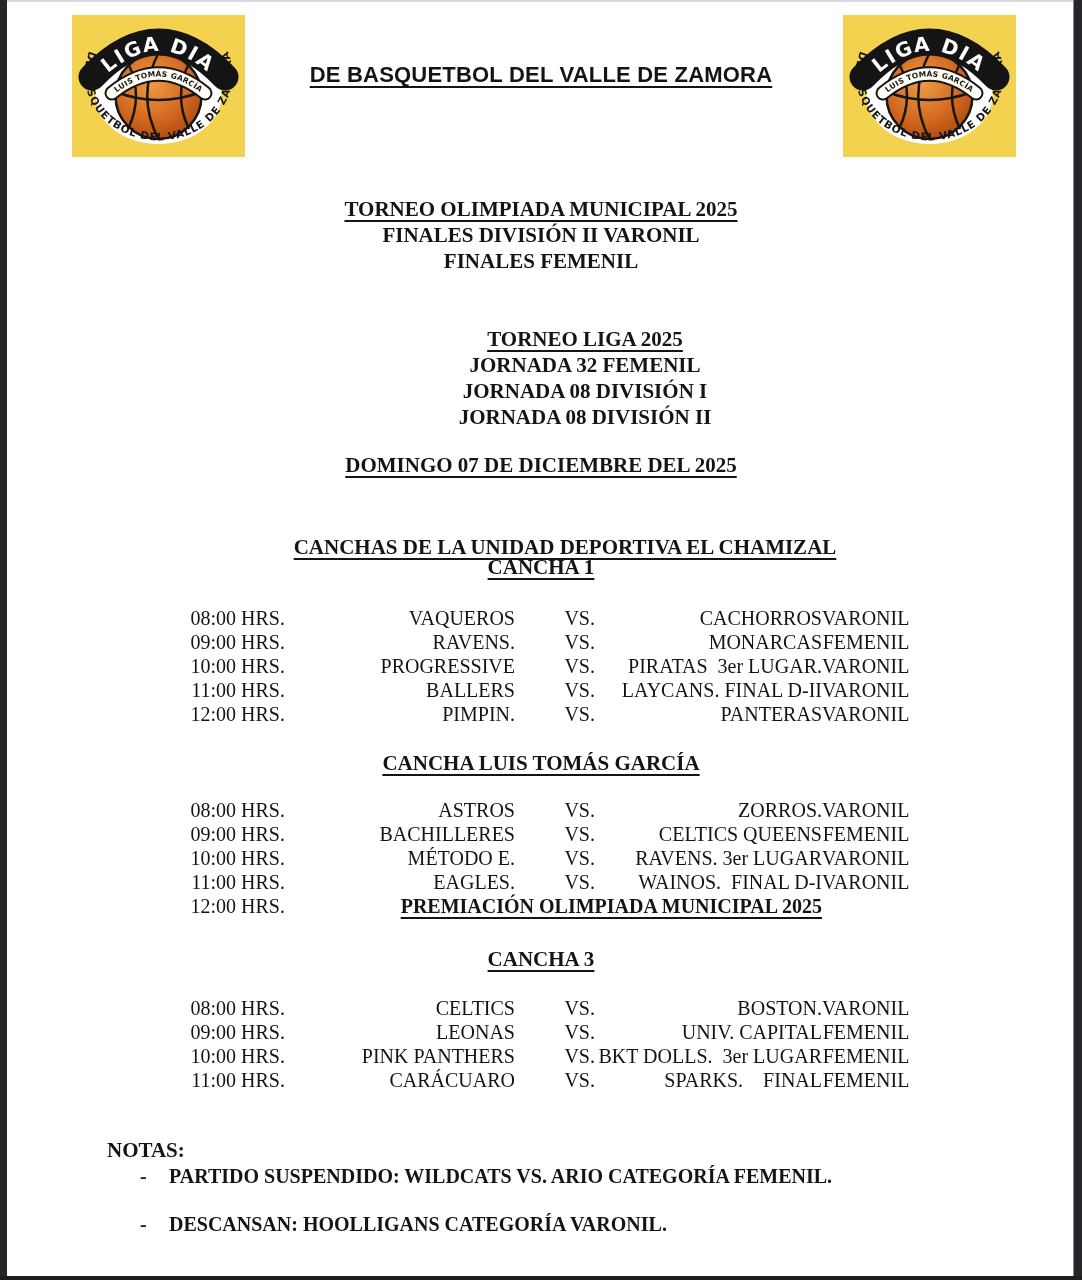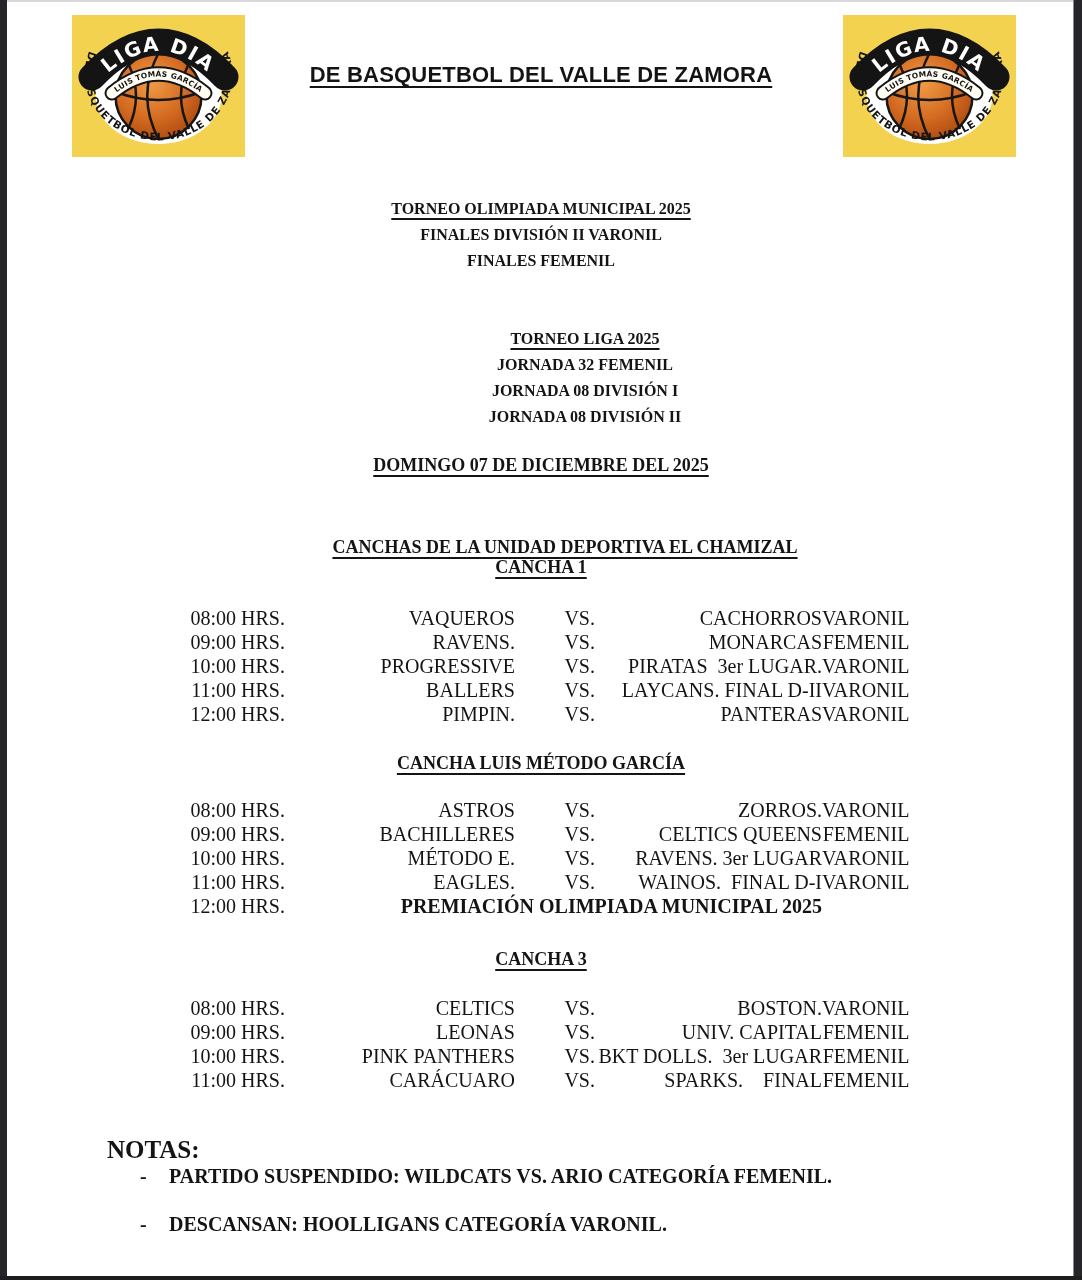--- a/index.html
+++ b/index.html
@@ -16,42 +16,42 @@
   .logo.right{left:843px;}
   .logo-banner-text{font:bold 20px "DejaVu Sans",sans-serif;fill:#ffffff;letter-spacing:3px;}
   .logo-sub-text{font:bold 7.5px "DejaVu Sans",sans-serif;fill:#141414;letter-spacing:0.5px;}
   .logo-ring-text{font:bold 10.5px "DejaVu Sans",sans-serif;fill:#141414;letter-spacing:0.4px;}
 
   .u{text-decoration:underline;text-decoration-thickness:2px;text-underline-offset:4px;}
 
   .doc-title{position:absolute;top:62px;left:0;width:100%;text-align:center;
              font:bold 22px/26px "Liberation Sans","DejaVu Sans",sans-serif;letter-spacing:0.2px;}
   .sec{position:absolute;left:0;width:100%;text-align:center;font-weight:bold;
-       font-size:16px;line-height:26px;}
+       font-size:21px;line-height:26px;}
   .sec div{white-space:pre;}
   #sec-olimpiada{top:196px;}
   #sec-liga{top:326px;margin-left:44px;}
-  .single{position:absolute;left:0;width:100%;text-align:center;font-weight:bold;font-size:18px;line-height:24px;}
+  .single{position:absolute;left:0;width:100%;text-align:center;font-weight:bold;font-size:21px;line-height:24px;}
   #date-line{top:453px;}
   #venue-line{top:535px;padding-left:24px;}
   #court1-title{top:555px;}
   #court2-title{top:751px;}
   #court3-title{top:947px;}
 
   .sched{position:absolute;left:107px;text-align:right;}
   #sched1{top:606px;}
   #sched2{top:798px;}
   #sched3{top:996px;}
   .g-row{display:grid;grid-template-columns:178px 230px 80px 227px auto;height:24px;
          font-size:20px;line-height:24px;white-space:pre;}
   .g-row span{display:block;}
-  .special-text{grid-column:2 / span 3;font-weight:bold;
+  .special-text{grid-column:2 / span 3;font-weight:bold;text-decoration:underline;
                 text-decoration-thickness:2px;text-underline-offset:4px;}
 
-  .notes-title{position:absolute;left:107px;top:1138px;font-weight:bold;font-size:25px;line-height:24px;}
+  .notes-title{position:absolute;left:107px;top:1138px;font-weight:bold;font-size:21px;line-height:24px;}
   .note{position:absolute;left:140px;display:flex;font-weight:bold;font-size:20px;line-height:24px;}
   .note .dash{width:29px;}
   #note-0{top:1164px;}
   #note-1{top:1212px;}
 </style>
 </head>
 <body>
 
 <div class="canvas">
   <div class="bar-top"></div>
@@ -143,21 +143,21 @@
       <span>10:00 HRS.</span><span>PROGRESSIVE</span><span>VS.</span><span>PIRATAS  3er LUGAR.</span><span>VARONIL</span>
     </div>
     <div class="g-row">
       <span>11:00 HRS.</span><span>BALLERS</span><span>VS.</span><span>LAYCANS. FINAL D-II</span><span>VARONIL</span>
     </div>
     <div class="g-row">
       <span>12:00 HRS.</span><span>PIMPIN.</span><span>VS.</span><span>PANTERAS</span><span>VARONIL</span>
     </div>
   </div>
 
-  <div class="single u" id="court2-title">CANCHA LUIS MÉTODO GARCÍA</div>
+  <div class="single u" id="court2-title">CANCHA LUIS TOMÁS GARCÍA</div>
   <div class="sched" id="sched2">
     <div class="g-row">
       <span>08:00 HRS.</span><span>ASTROS</span><span>VS.</span><span>ZORROS.</span><span>VARONIL</span>
     </div>
     <div class="g-row">
       <span>09:00 HRS.</span><span>BACHILLERES</span><span>VS.</span><span>CELTICS QUEENS</span><span>FEMENIL</span>
     </div>
     <div class="g-row">
       <span>10:00 HRS.</span><span>MÉTODO E.</span><span>VS.</span><span>RAVENS. 3er LUGAR</span><span>VARONIL</span>
     </div>

